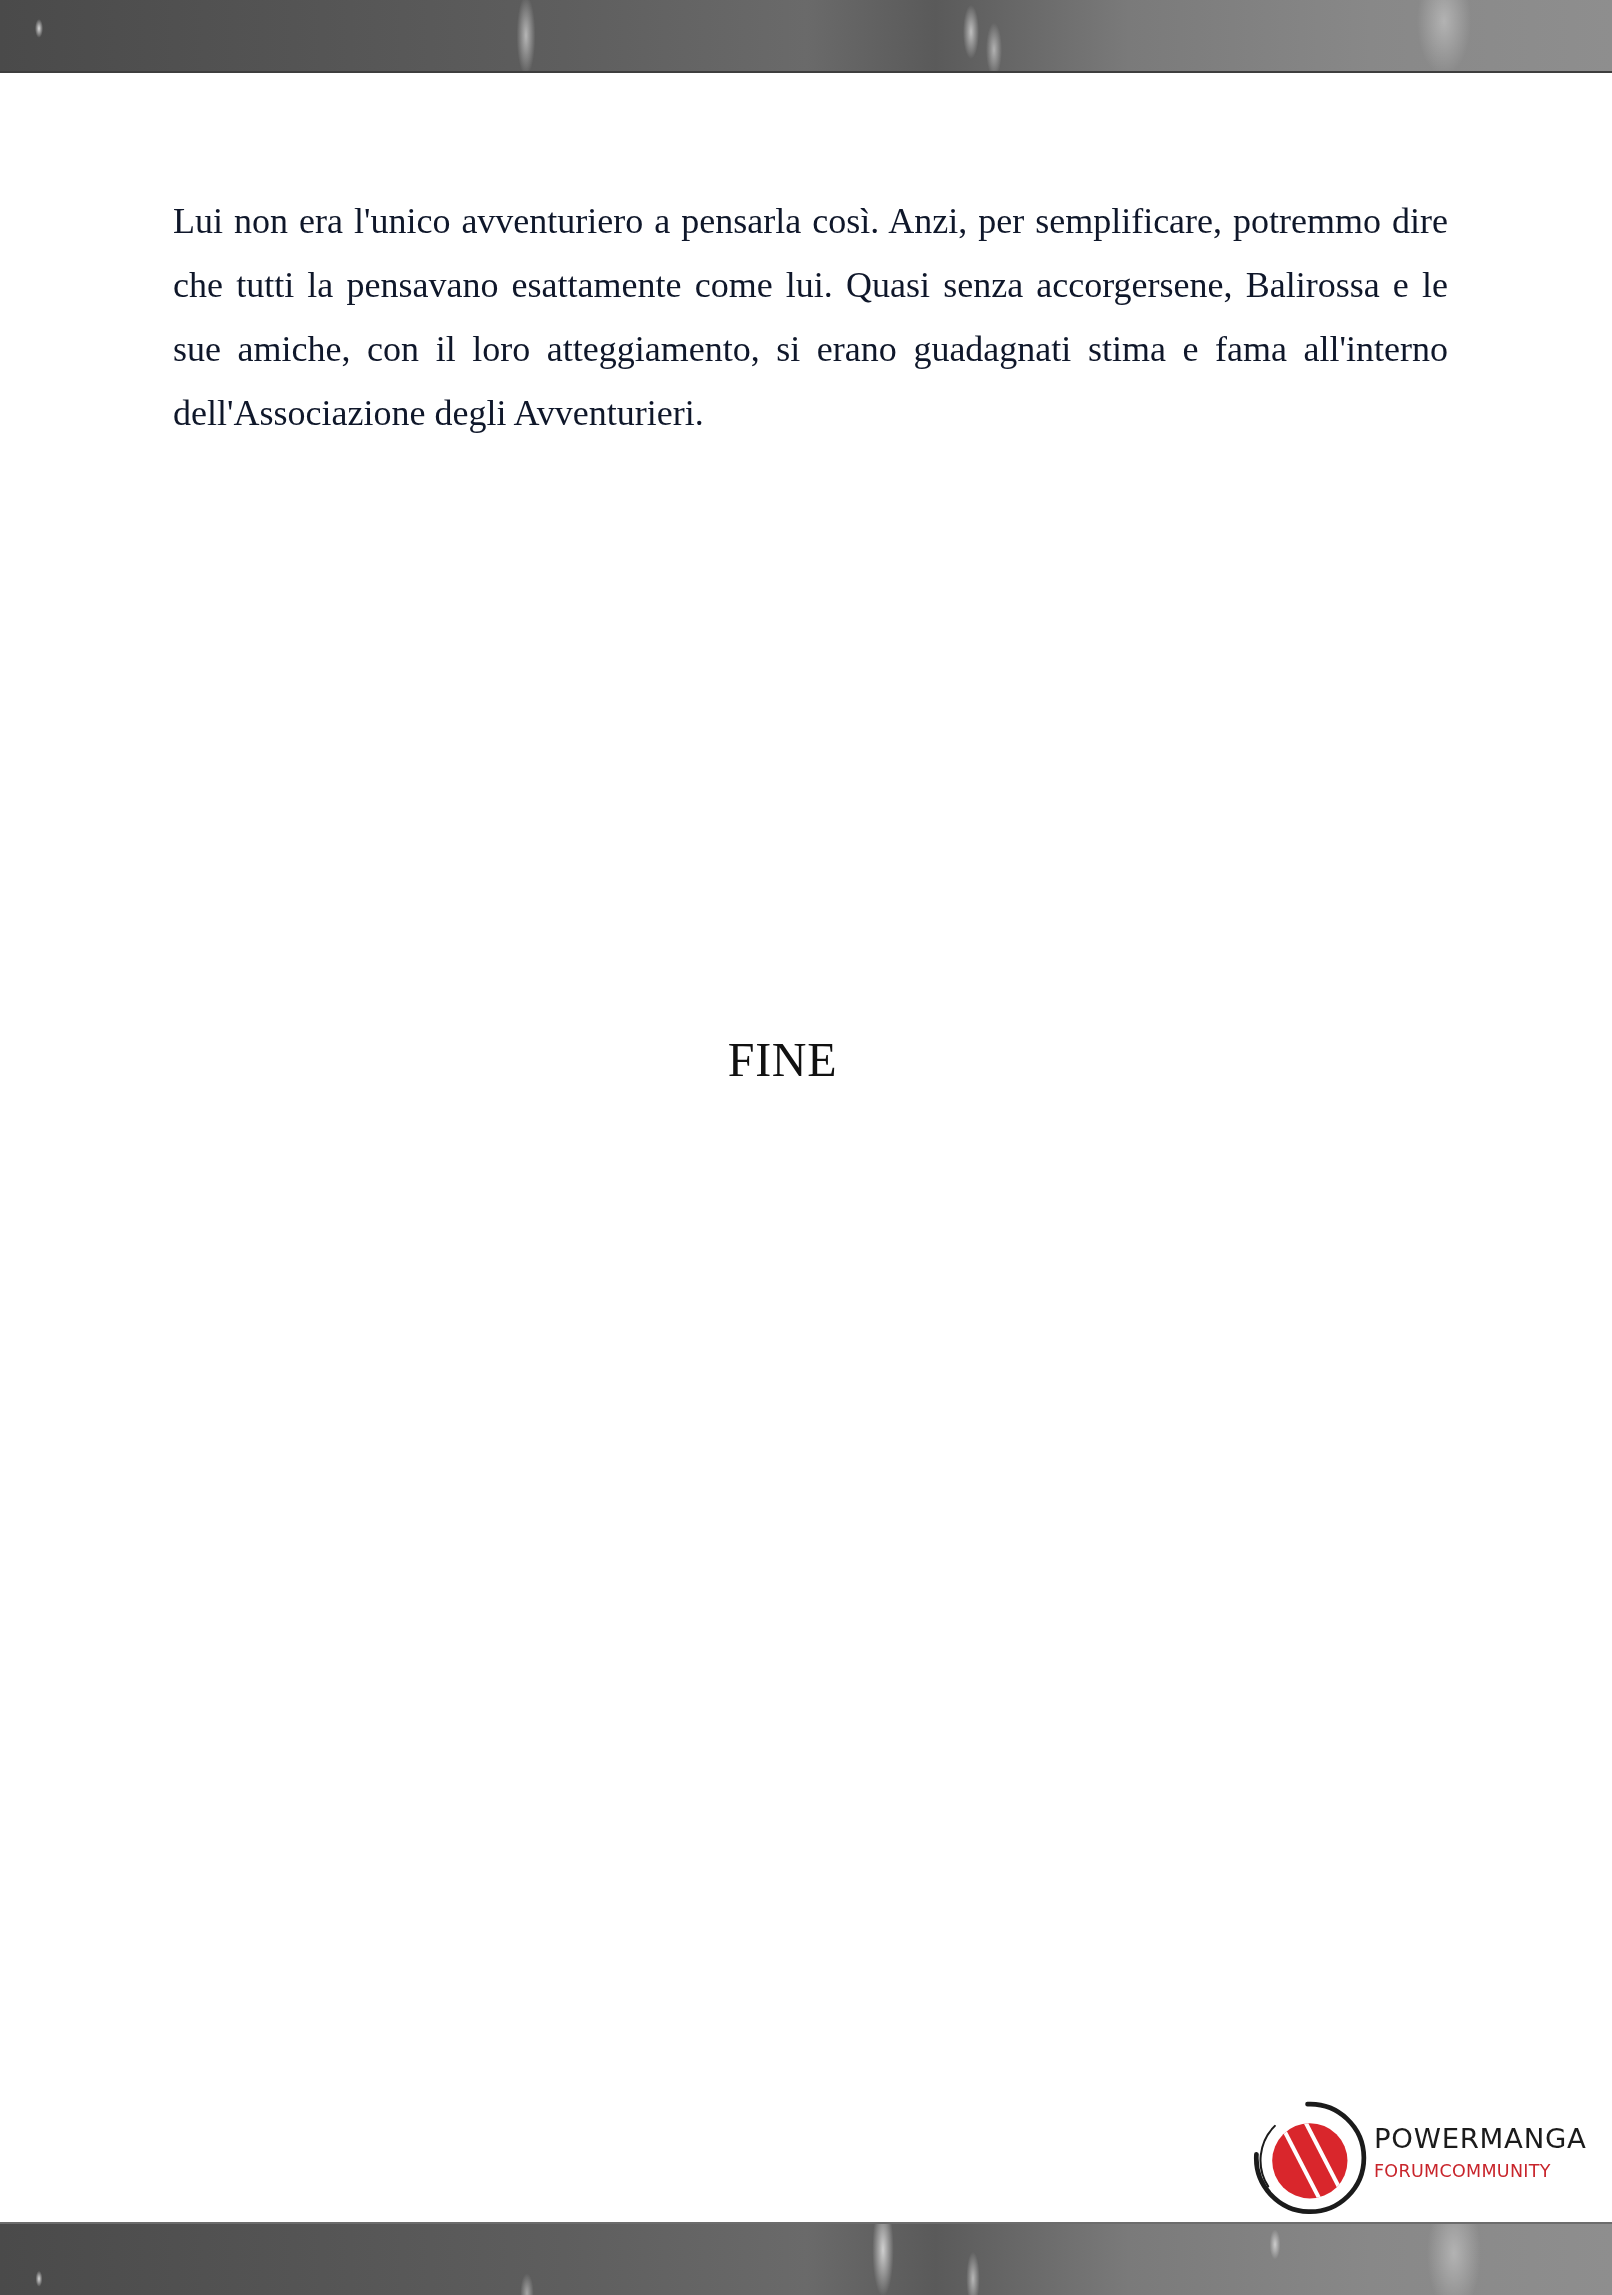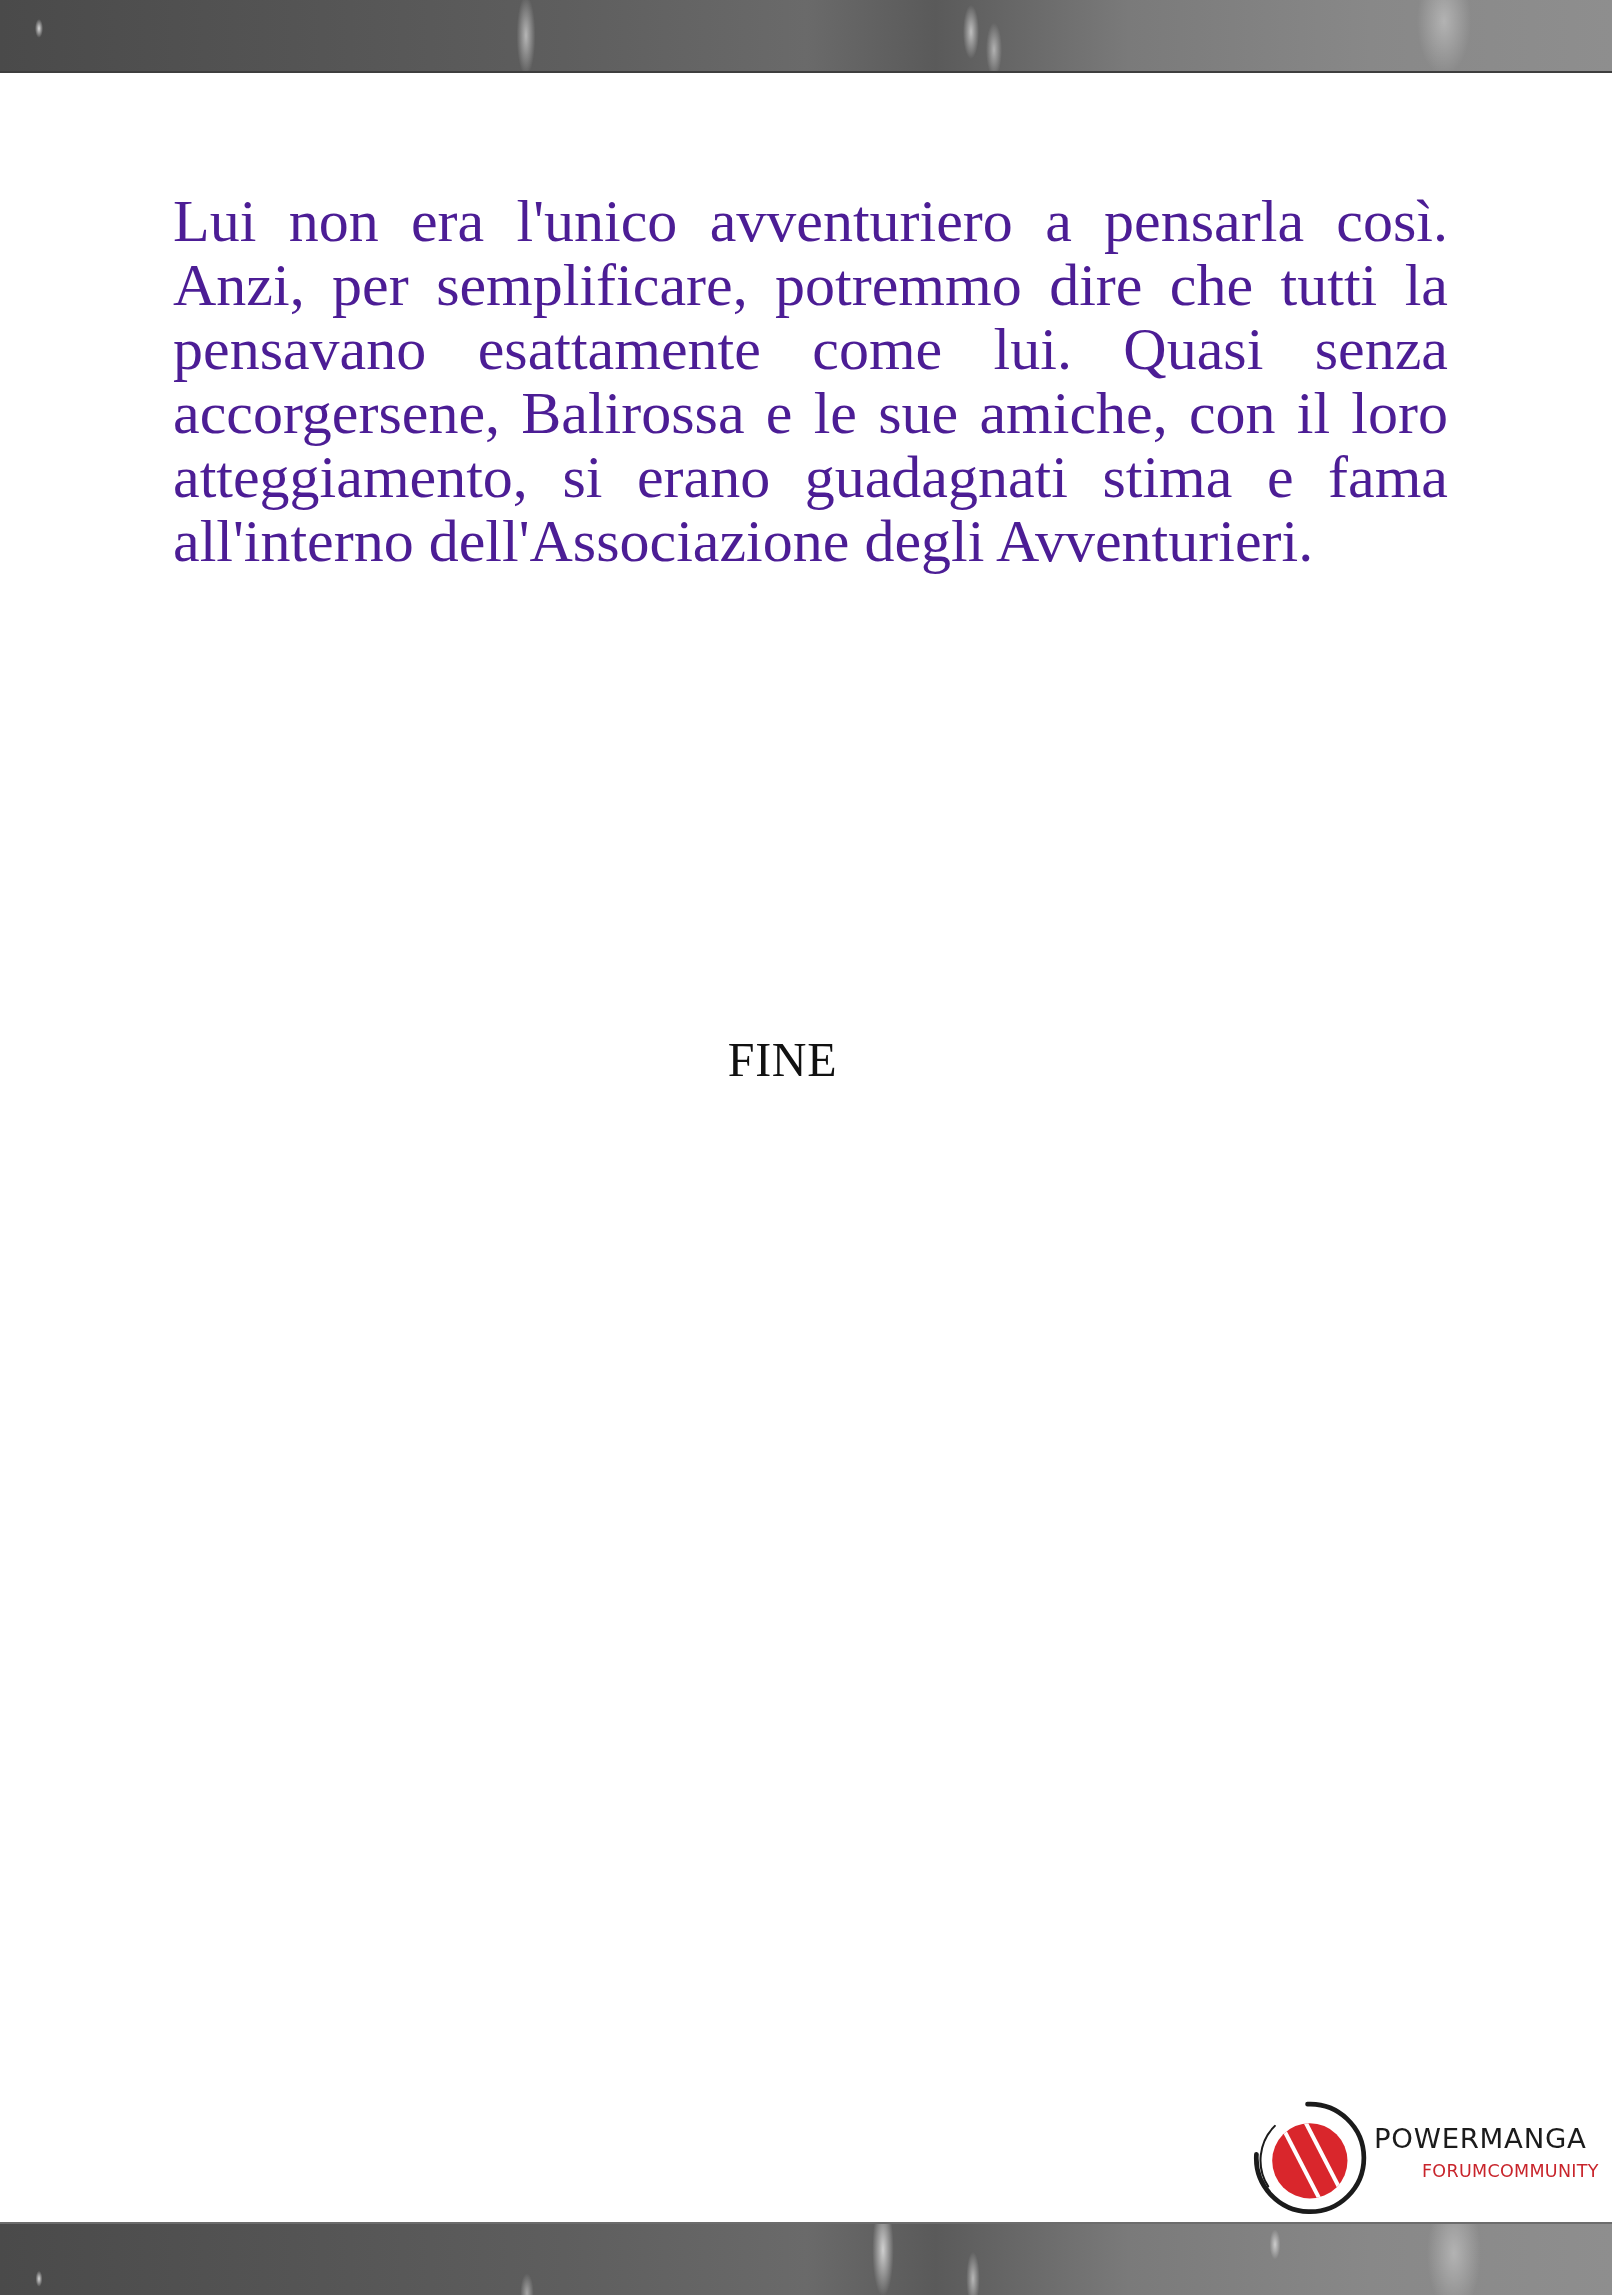--- a/index.html
+++ b/index.html
@@ -25,22 +25,22 @@
       radial-gradient(ellipse 10.7px 47px at 883px 35%, rgba(255,255,255,0.7), rgba(255,255,255,0) 100%),
       radial-gradient(ellipse 6.7px 27px at 973px 75%, rgba(255,255,255,0.55), rgba(255,255,255,0) 100%),
       radial-gradient(ellipse 6.7px 20px at 527px 95%, rgba(255,255,255,0.45), rgba(255,255,255,0) 100%),
       radial-gradient(ellipse 3.4px 8px at 39px 75%, rgba(255,255,255,0.8), rgba(255,255,255,0) 100%),
       radial-gradient(ellipse 5.4px 15px at 1275px 28%, rgba(255,255,255,0.6), rgba(255,255,255,0) 100%),
       radial-gradient(ellipse 27px 60px at 1454px 40%, rgba(255,255,255,0.35), rgba(255,255,255,0) 100%),
       linear-gradient(90deg, #4a4a4a 0%, #555 20%, #5e5e5e 35%, #6a6a6a 50%, #5a5a5a 58%, #7a7a7a 70%, #888 85%, #8e8e8e 100%);
   }
   .content {
     position: absolute; left: 173px; top: 189px; width: 1275px;
-    color: #4c1d95;
-    font-size: 60px; line-height: 64px;
+    color: #0f172a;
+    font-size: 36px; line-height: 64px;
   }
   .para {
     margin: 0 0 64px 0;
     text-align: justify;
     text-align-last: left;
   }
   .fine {
     position: absolute; left: 0; width: 1565px; top: 1028px;
     text-align: center; font-size: 48px; line-height: 64px; color: #111;
     letter-spacing: 0.7px;
@@ -51,21 +51,21 @@
   .logo-mark { position: absolute; left: 0; top: 0; width: 121px; height: 121px; }
   .logo-title {
     position: absolute; left: 126px; top: 24px;
     font-family: "DejaVu Sans", "Liberation Sans", sans-serif;
     font-size: 27px; letter-spacing: 0.7px; color: #1b1b1b; font-weight: normal;
     transform: scaleX(1.02); transform-origin: left;
   }
   .logo-sub {
     position: absolute; left: 126px; top: 62px;
     font-family: "DejaVu Sans", "Liberation Sans", sans-serif;
-    font-size: 17.5px; letter-spacing: 0.3px; color: #c8242b; margin-left: 48px;
+    font-size: 17.5px; letter-spacing: 0.3px; color: #c8242b;
   }
 </style>
 </head>
 <body>
 
 <div class="banner banner-top"></div>
 
 <div class="content">
   <p class="para">Lui non era l'unico avventuriero a pensarla così. Anzi, per semplificare, potremmo dire che tutti la pensavano esattamente come lui. Quasi senza accorgersene, Balirossa e le sue amiche, con il loro atteggiamento, si erano guadagnati stima e fama all'interno dell'Associazione degli Avventurieri.</p>
 </div>

